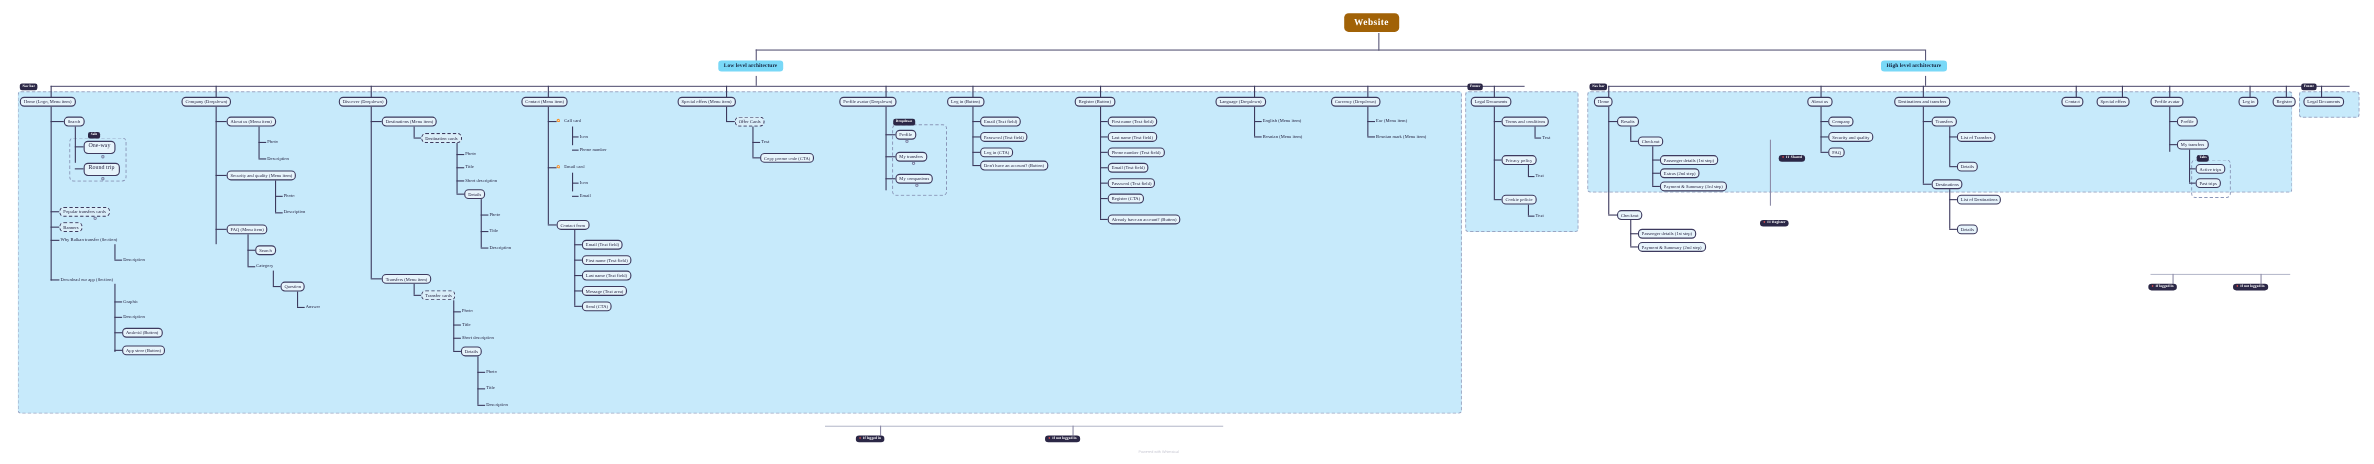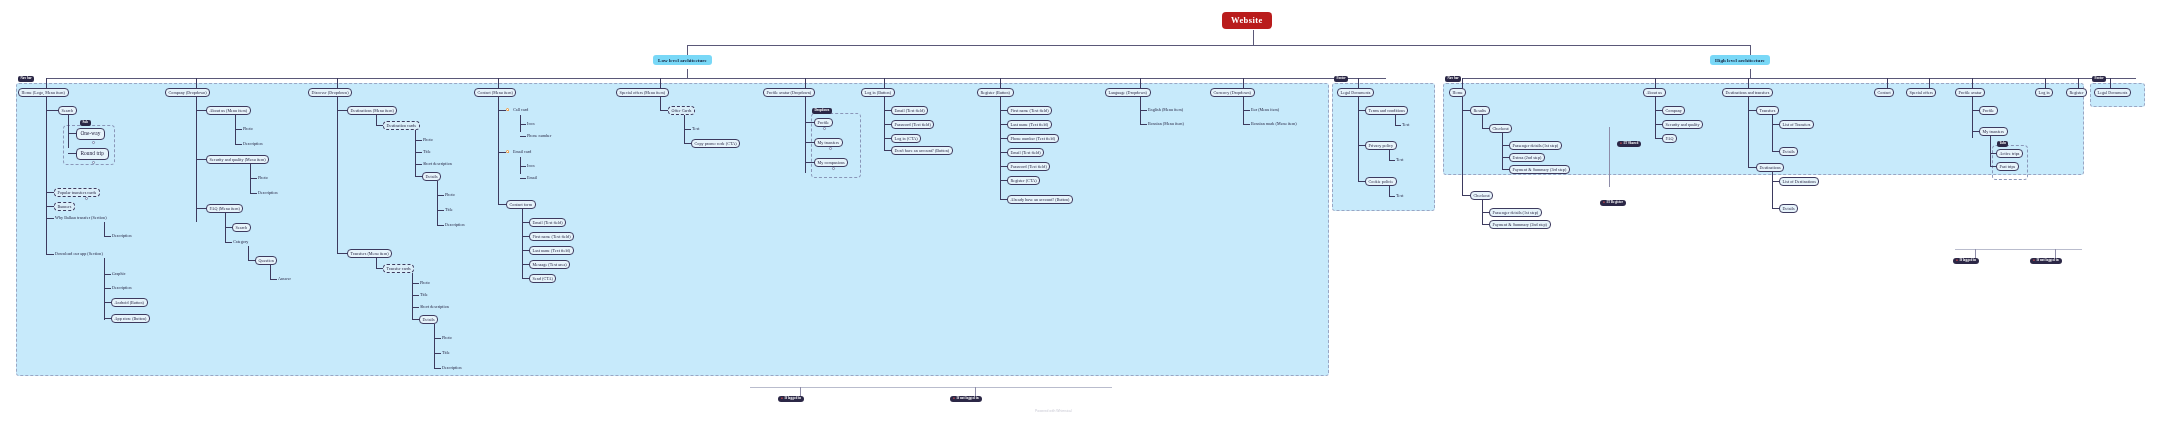--- a/index.html
+++ b/index.html
@@ -40,21 +40,21 @@
   .node.tag{
     background:#2b2746; color:#fff; border:none; font-size:3.3px;
     padding:1.4px 3px; border-radius:7px; font-weight:bold;
   }
   .node.tag .dot{ color:#ef5350; margin-right:1.5px; }
   .node.cyan{
     background:#79d8f7; border:none; color:#16213c; font-weight:bold;
     font-size:5px; padding:2.6px 5px; border-radius:3px;
   }
   .node.dark{
-    background:#b91c1c; color:#ffffff; border:none; font-weight:bold;
+    background:#a16207; color:#ffffff; border:none; font-weight:bold;
     font-size:8.5px; padding:4px 9px; border-radius:4px; letter-spacing:.4px;
   }
 
   
   .obull{
     position:absolute; width:3.4px; height:3.4px; border-radius:50%;
     border:1px solid #f5912a; background:#fff;
   }
   .obull::after{
     content:""; position:absolute; left:0.9px; top:0.9px;

